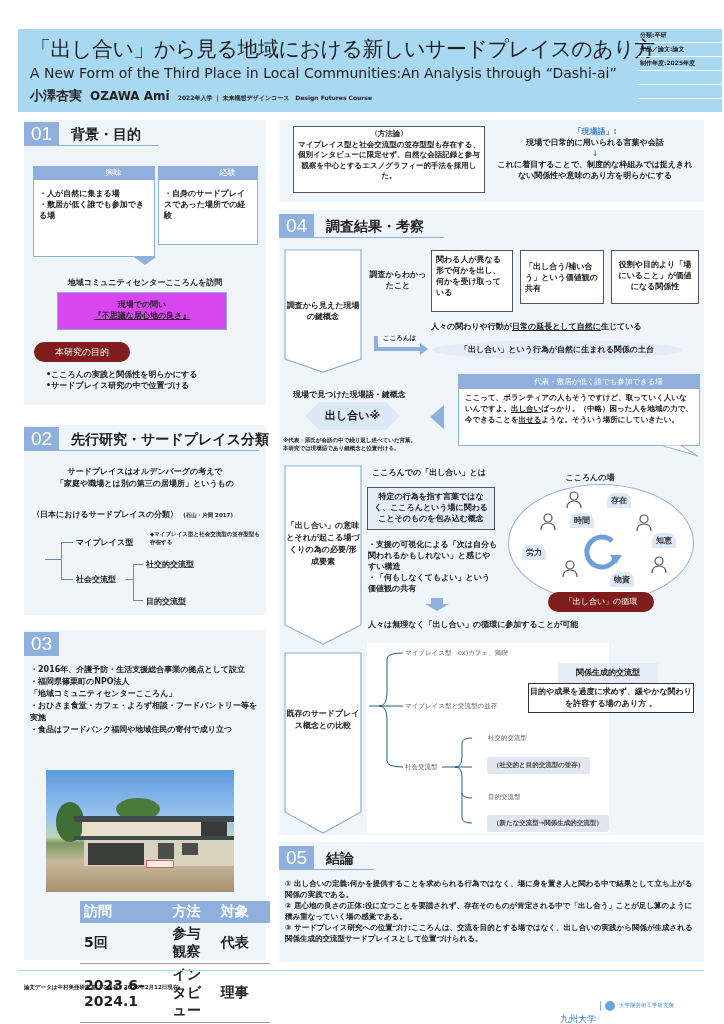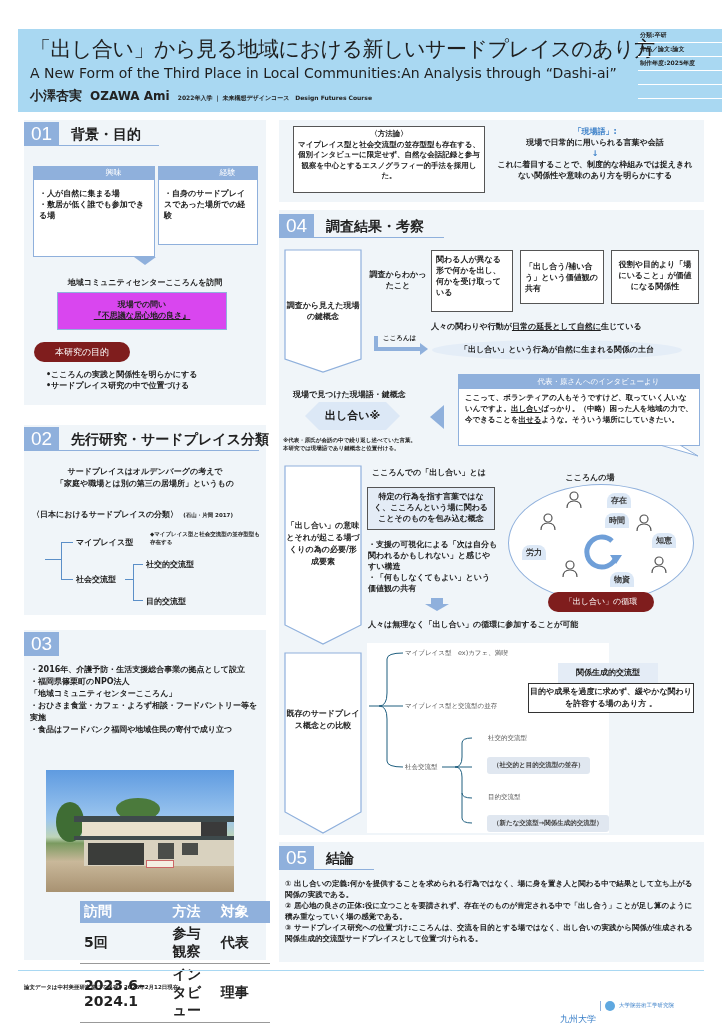--- a/index.html
+++ b/index.html
@@ -215,21 +215,21 @@
 <svg class="abs" style="left:305px; top:402px;" width="95" height="28">
   <polygon points="14,0 81,0 95,14 81,28 14,28 0,14" fill="#dce8f6"></polygon>
 </svg>
 <div class="abs center" style="left:305px; top:408px; width:95px; font-size:11px; font-weight:bold;">出し合い※</div>
 <div class="abs" style="left:283px; top:436px; font-size:5.5px; font-weight:bold; line-height:8px; white-space:nowrap;">
   <div>※代表・原氏が会話の中で繰り返し述べていた言葉。</div>
   <div>本研究では現場語であり鍵概念と位置付ける。</div>
 </div>
 <div class="abs" style="left:430px; top:405px; width:0; height:0; border-top:12px solid transparent; border-bottom:12px solid transparent; border-right:14px solid #8fb0dc;"></div>
 <div class="abs" style="left:458px; top:374px; width:242px; height:72px; background:#fff; border:1px solid #8fb0dc;">
-  <div class="box-hdr" style="font-size:7.5px;">代表・原さんへのインタビューより</div>
+  <div class="box-hdr" style="font-size:7.5px;">代表・敷居が低く誰でも参加できる場</div>
   <div style="padding:3px 6px; font-size:7.5px; font-weight:bold; line-height:11px;">
     <span>ここって、ボランティアの人もそうですけど、取っていく人いないんですよ。</span><span style="text-decoration:underline;">出し合い</span><span>ばっかり。（中略）困った人を地域の力で、今できることを</span><span style="text-decoration:underline;">出せる</span><span>ような。そういう場所にしていきたい。</span>
   </div>
 </div>
 <svg class="abs" style="left:660px; top:445px;" width="40" height="12">
   <polygon points="0,0 20,0 38,11" fill="#fff" stroke="#8fb0dc" stroke-width="1"></polygon>
 </svg>
 
 <svg class="abs" style="left:284px; top:465px;" width="78" height="180">
   <polygon points="1,1 77,1 77,160 39,179 1,160" fill="#fff" stroke="#8fb0dc" stroke-width="1.2"></polygon>
@@ -262,21 +262,21 @@
   </svg>
 <svg class="person" style="left:562px; top:560px;" viewBox="0 0 16 18">
     <circle cx="8" cy="5" r="4" fill="none" stroke="#555" stroke-width="1.2"></circle>
     <path d="M1,17 Q1,10 8,10 Q15,10 15,17" fill="none" stroke="#555" stroke-width="1.2"></path>
   </svg>
 <svg class="person" style="left:651px; top:556px;" viewBox="0 0 16 18">
     <circle cx="8" cy="5" r="4" fill="none" stroke="#555" stroke-width="1.2"></circle>
     <path d="M1,17 Q1,10 8,10 Q15,10 15,17" fill="none" stroke="#555" stroke-width="1.2"></path>
   </svg>
 <div class="abs tag" style="left:607px; top:493px;">存在</div>
-<div class="abs tag" style="left:570px; top:513px;margin-left:35px;">時間</div>
+<div class="abs tag" style="left:570px; top:513px;">時間</div>
 <div class="abs tag" style="left:652px; top:533px;">知恵</div>
 <div class="abs tag" style="left:522px; top:545px;">労力</div>
 <div class="abs tag" style="left:610px; top:572px;">物資</div>
 <svg class="abs" style="left:582px; top:533px;" width="40" height="40">
   <path d="M30,8 A15,15 0 1 0 34,24" fill="none" stroke="#6f9fd8" stroke-width="5"></path>
   <polygon points="28,22 40,22 34,31" fill="#6f9fd8"></polygon>
 </svg>
 <div class="abs pill center" style="left:548px; top:592px; width:106px; height:20px; line-height:20px; font-size:8px;">「出し合い」の循環</div>
 
 <svg class="abs" style="left:284px; top:652px;" width="78" height="182">

